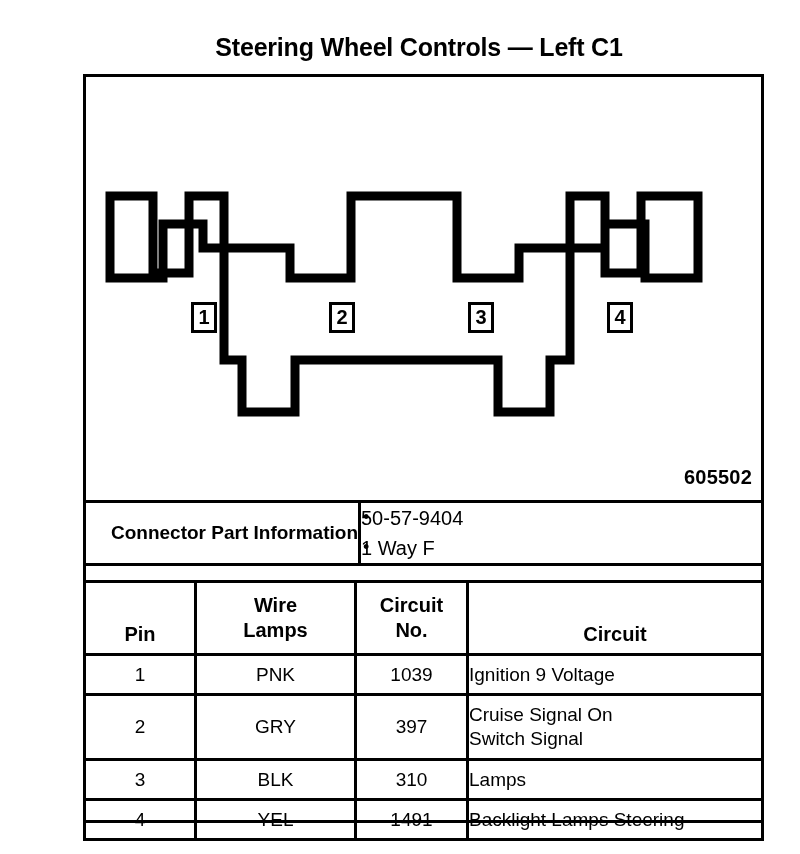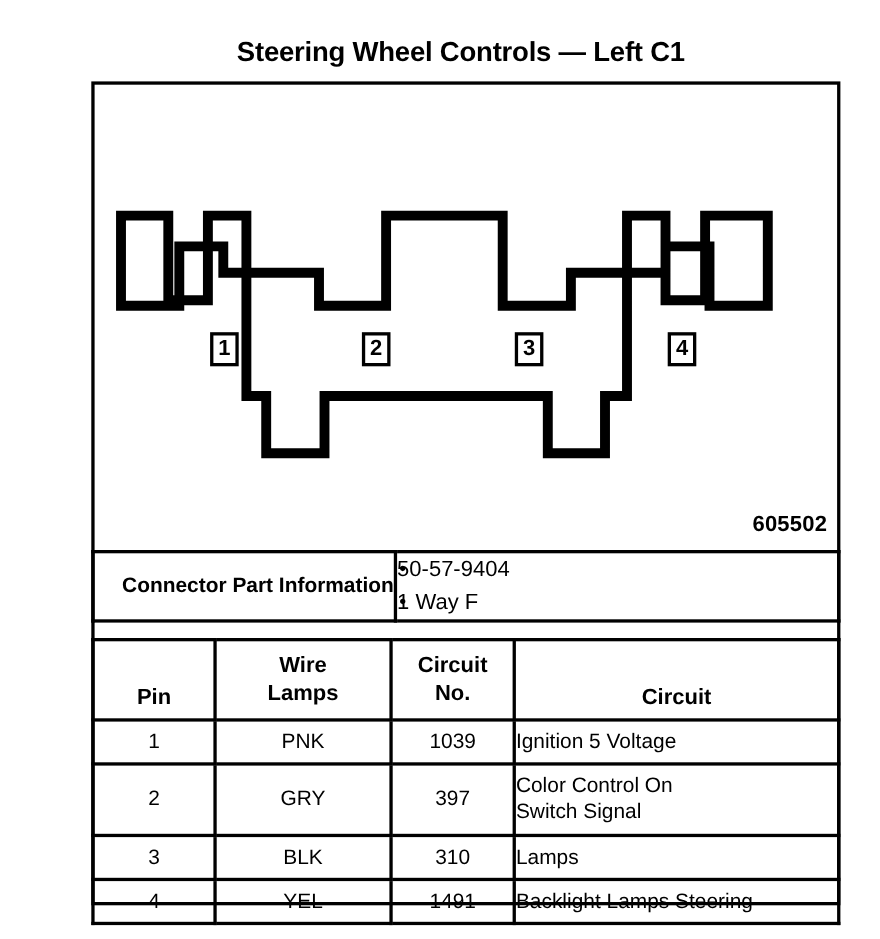--- a/index.html
+++ b/index.html
@@ -281,28 +281,28 @@
           <div>No.</div>
         </th>
         <th>Circuit</th>
       </tr>
     </thead>
     <tbody>
       <tr>
         <td class="c-pin">1</td>
         <td class="c-wire">PNK</td>
         <td class="c-circuit">1039</td>
-        <td class="c-function">Ignition 5 Voltage</td>
+        <td class="c-function">Ignition 9 Voltage</td>
       </tr>
       <tr class="row-tall">
         <td class="c-pin">2</td>
         <td class="c-wire">GRY</td>
         <td class="c-circuit">397</td>
         <td class="c-function">
-          <div>Color Control On</div>
+          <div>Cruise Signal On</div>
           <div>Switch Signal</div>
         </td>
       </tr>
       <tr>
         <td class="c-pin">3</td>
         <td class="c-wire">BLK</td>
         <td class="c-circuit">310</td>
         <td class="c-function">Lamps</td>
       </tr>
       <tr>

